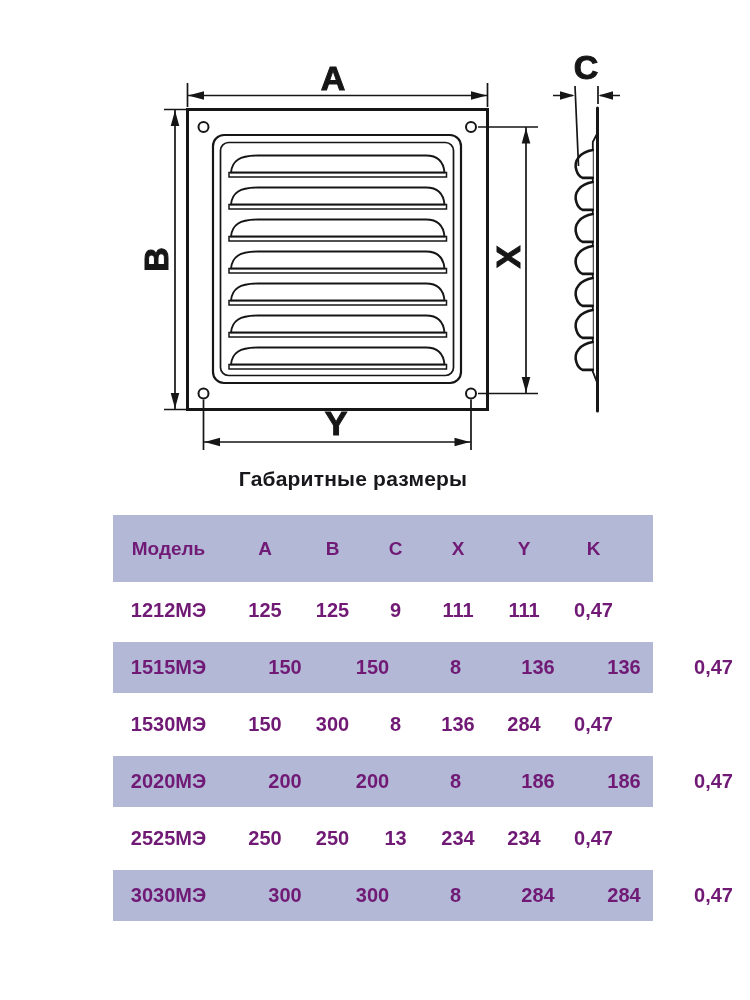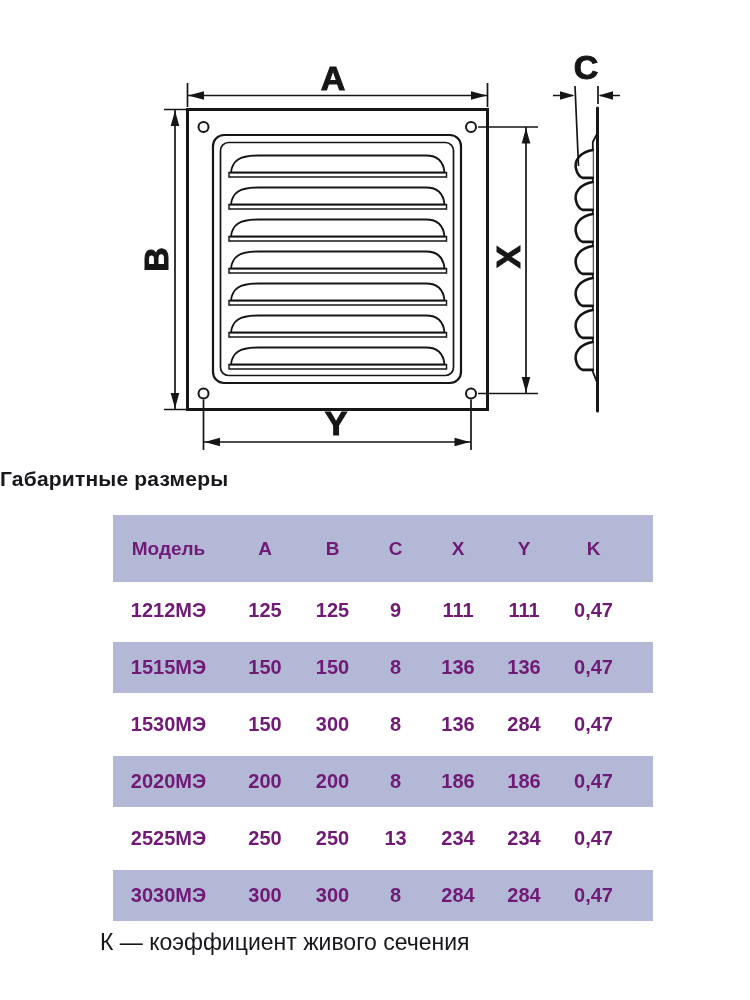--- a/index.html
+++ b/index.html
@@ -8,31 +8,31 @@
     font-family:"Liberation Sans",sans-serif;color:#1d1d24;
   }
   .diagram{position:absolute;top:0;left:0;}
   .dim-label{
     font-family:"Liberation Sans",sans-serif;
     font-size:34px;font-weight:700;fill:#161616;
     stroke:#161616;stroke-width:1px;
   }
   .caption{
     position:absolute;top:467px;left:0;width:706px;
-    text-align:left;font-size:21px;font-weight:700;color:#18181c;
+    text-align:center;font-size:21px;font-weight:700;color:#18181c;
     letter-spacing:.2px;
   }
   .spec-table{position:absolute;top:515px;left:113px;width:540px;}
   .trow{
     display:grid;
     grid-template-columns:117px 70px 65px 61px 64px 68px 95px;
     align-items:center;height:57px;box-sizing:border-box;
   }
   .thead{height:67px;background:#b3b8d7;}
-  .trow.alt{background:#b3b8d7;border-top:3px solid #fff;border-bottom:3px solid #fff;}
+  .trow.alt{background:#b3b8d7;border-top:3px solid #fff;border-bottom:3px solid #fff;gap:20px;}
   .cell{
     text-align:center;font-size:20px;font-weight:700;color:#701a75;
     padding-right:0;white-space:nowrap;
   }
   .thead .cell{font-size:19px;}
   .cell.c0{padding-right:6px;}
   .cell.c6{padding-right:24px;}
   .footnote{
     position:absolute;top:929px;left:100px;
     font-size:23px;font-weight:400;color:#17171b;white-space:nowrap;
@@ -186,15 +186,14 @@
       <div class="cell">300</div>
       <div class="cell">300</div>
       <div class="cell">8</div>
       <div class="cell">284</div>
       <div class="cell">284</div>
       <div class="cell c6">0,47</div>
     </div>
 
   </div>
 
-  <div class="footnote">К — коэффициент живого сечения</div>
 
 </div>
 
 </body></html>

